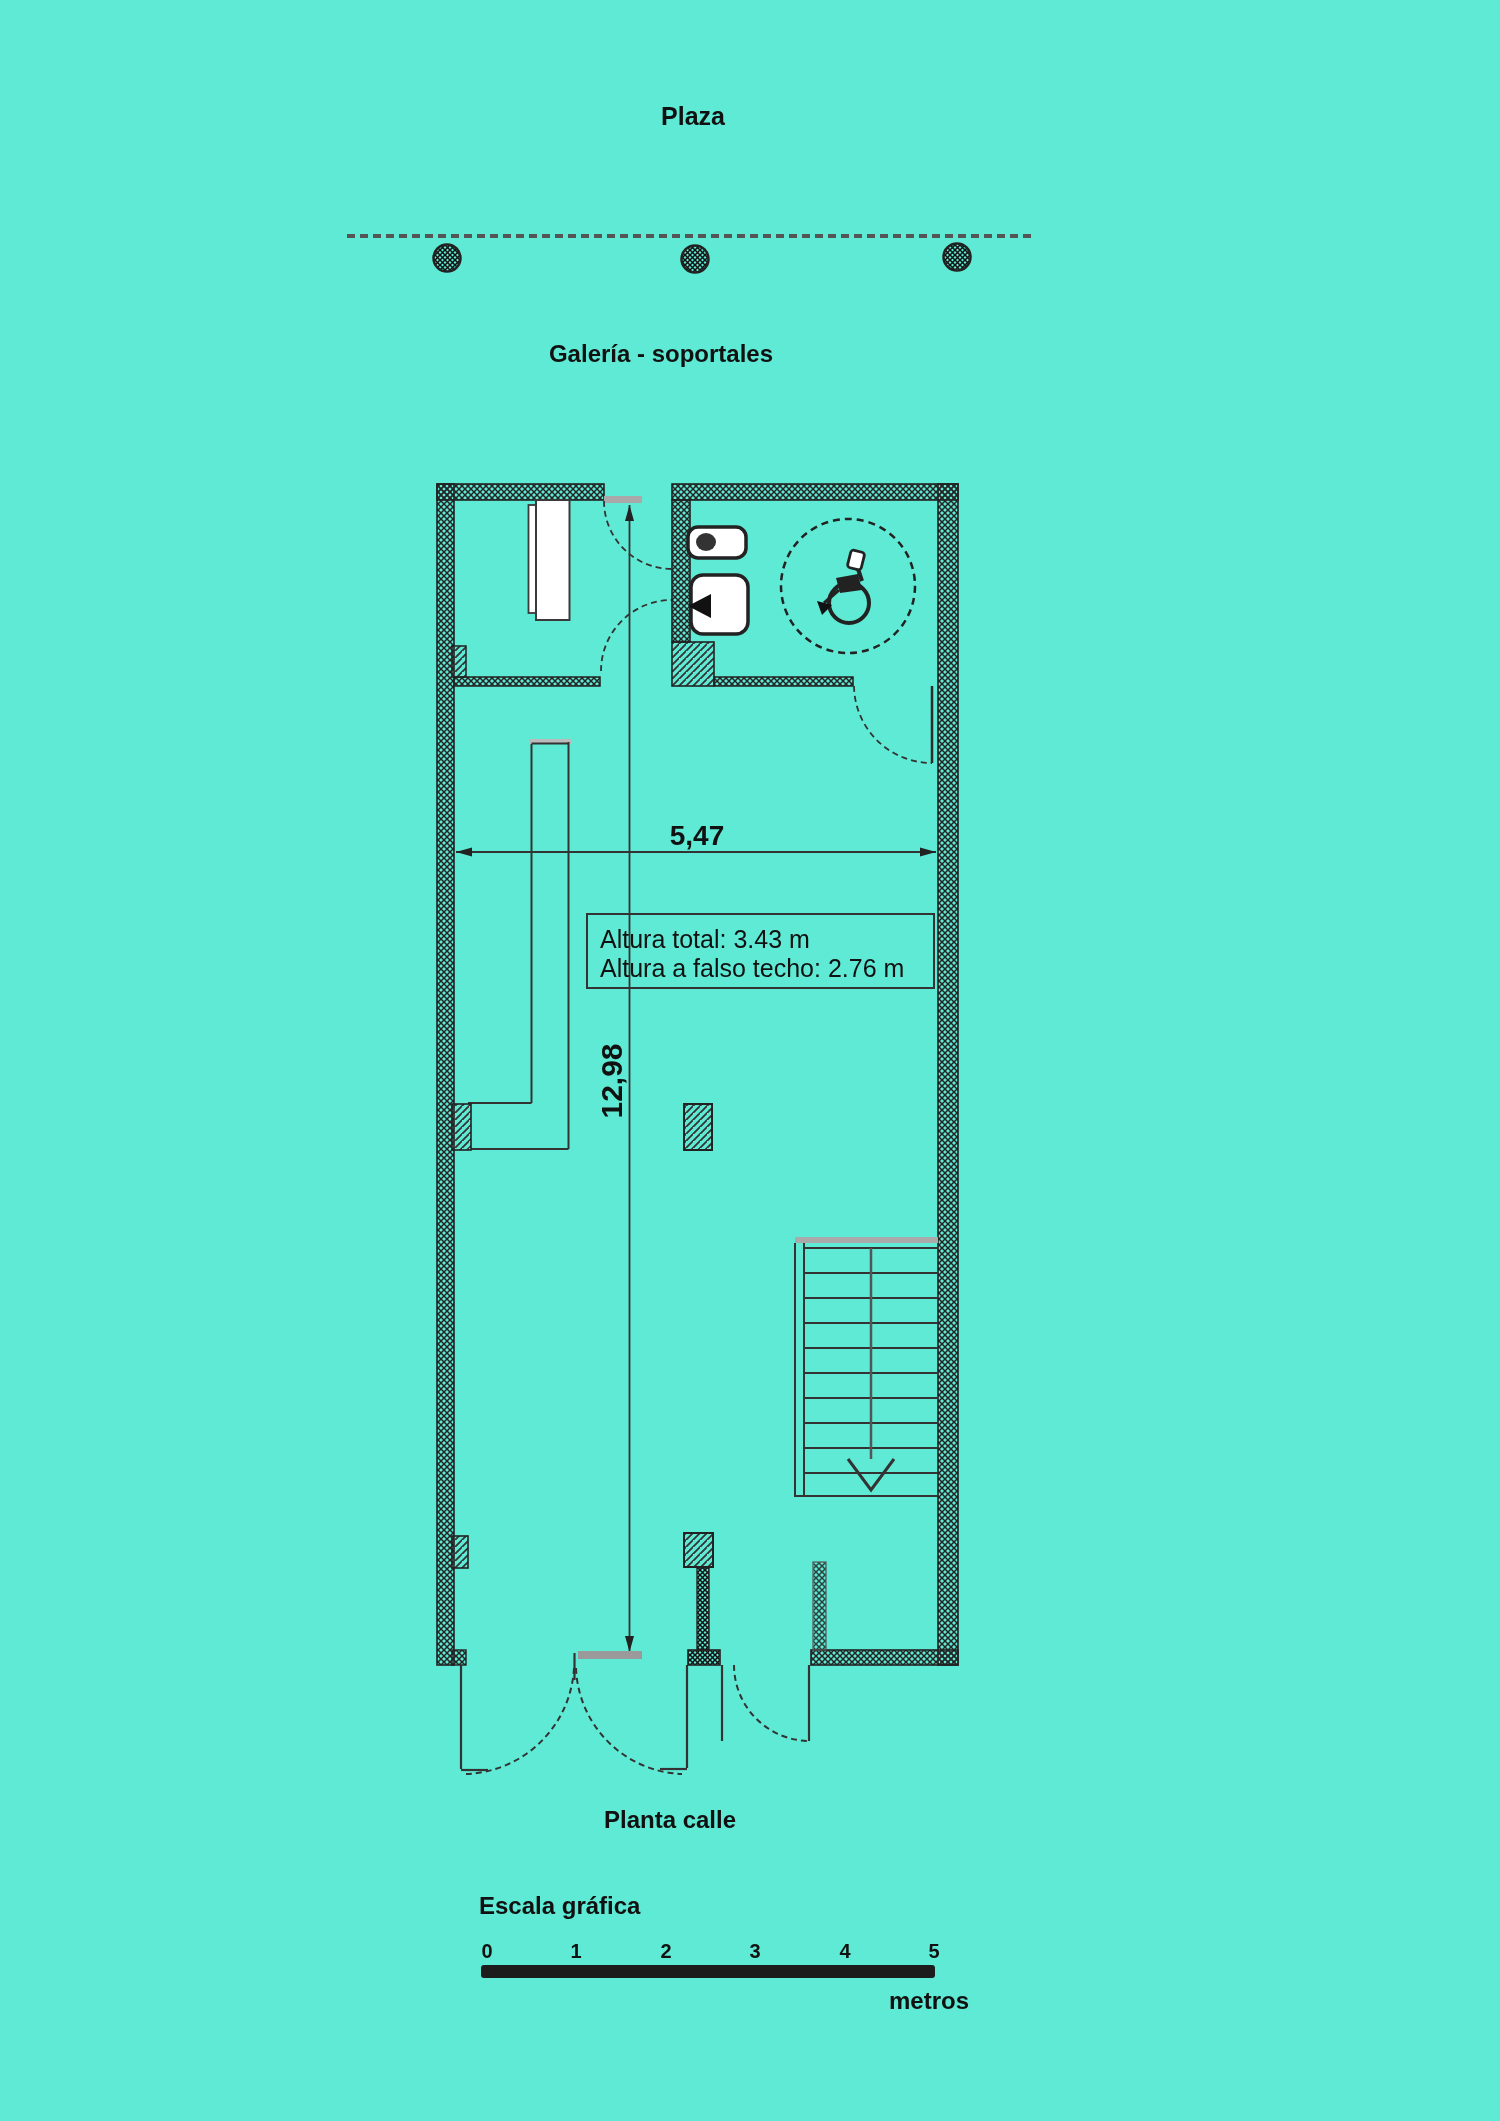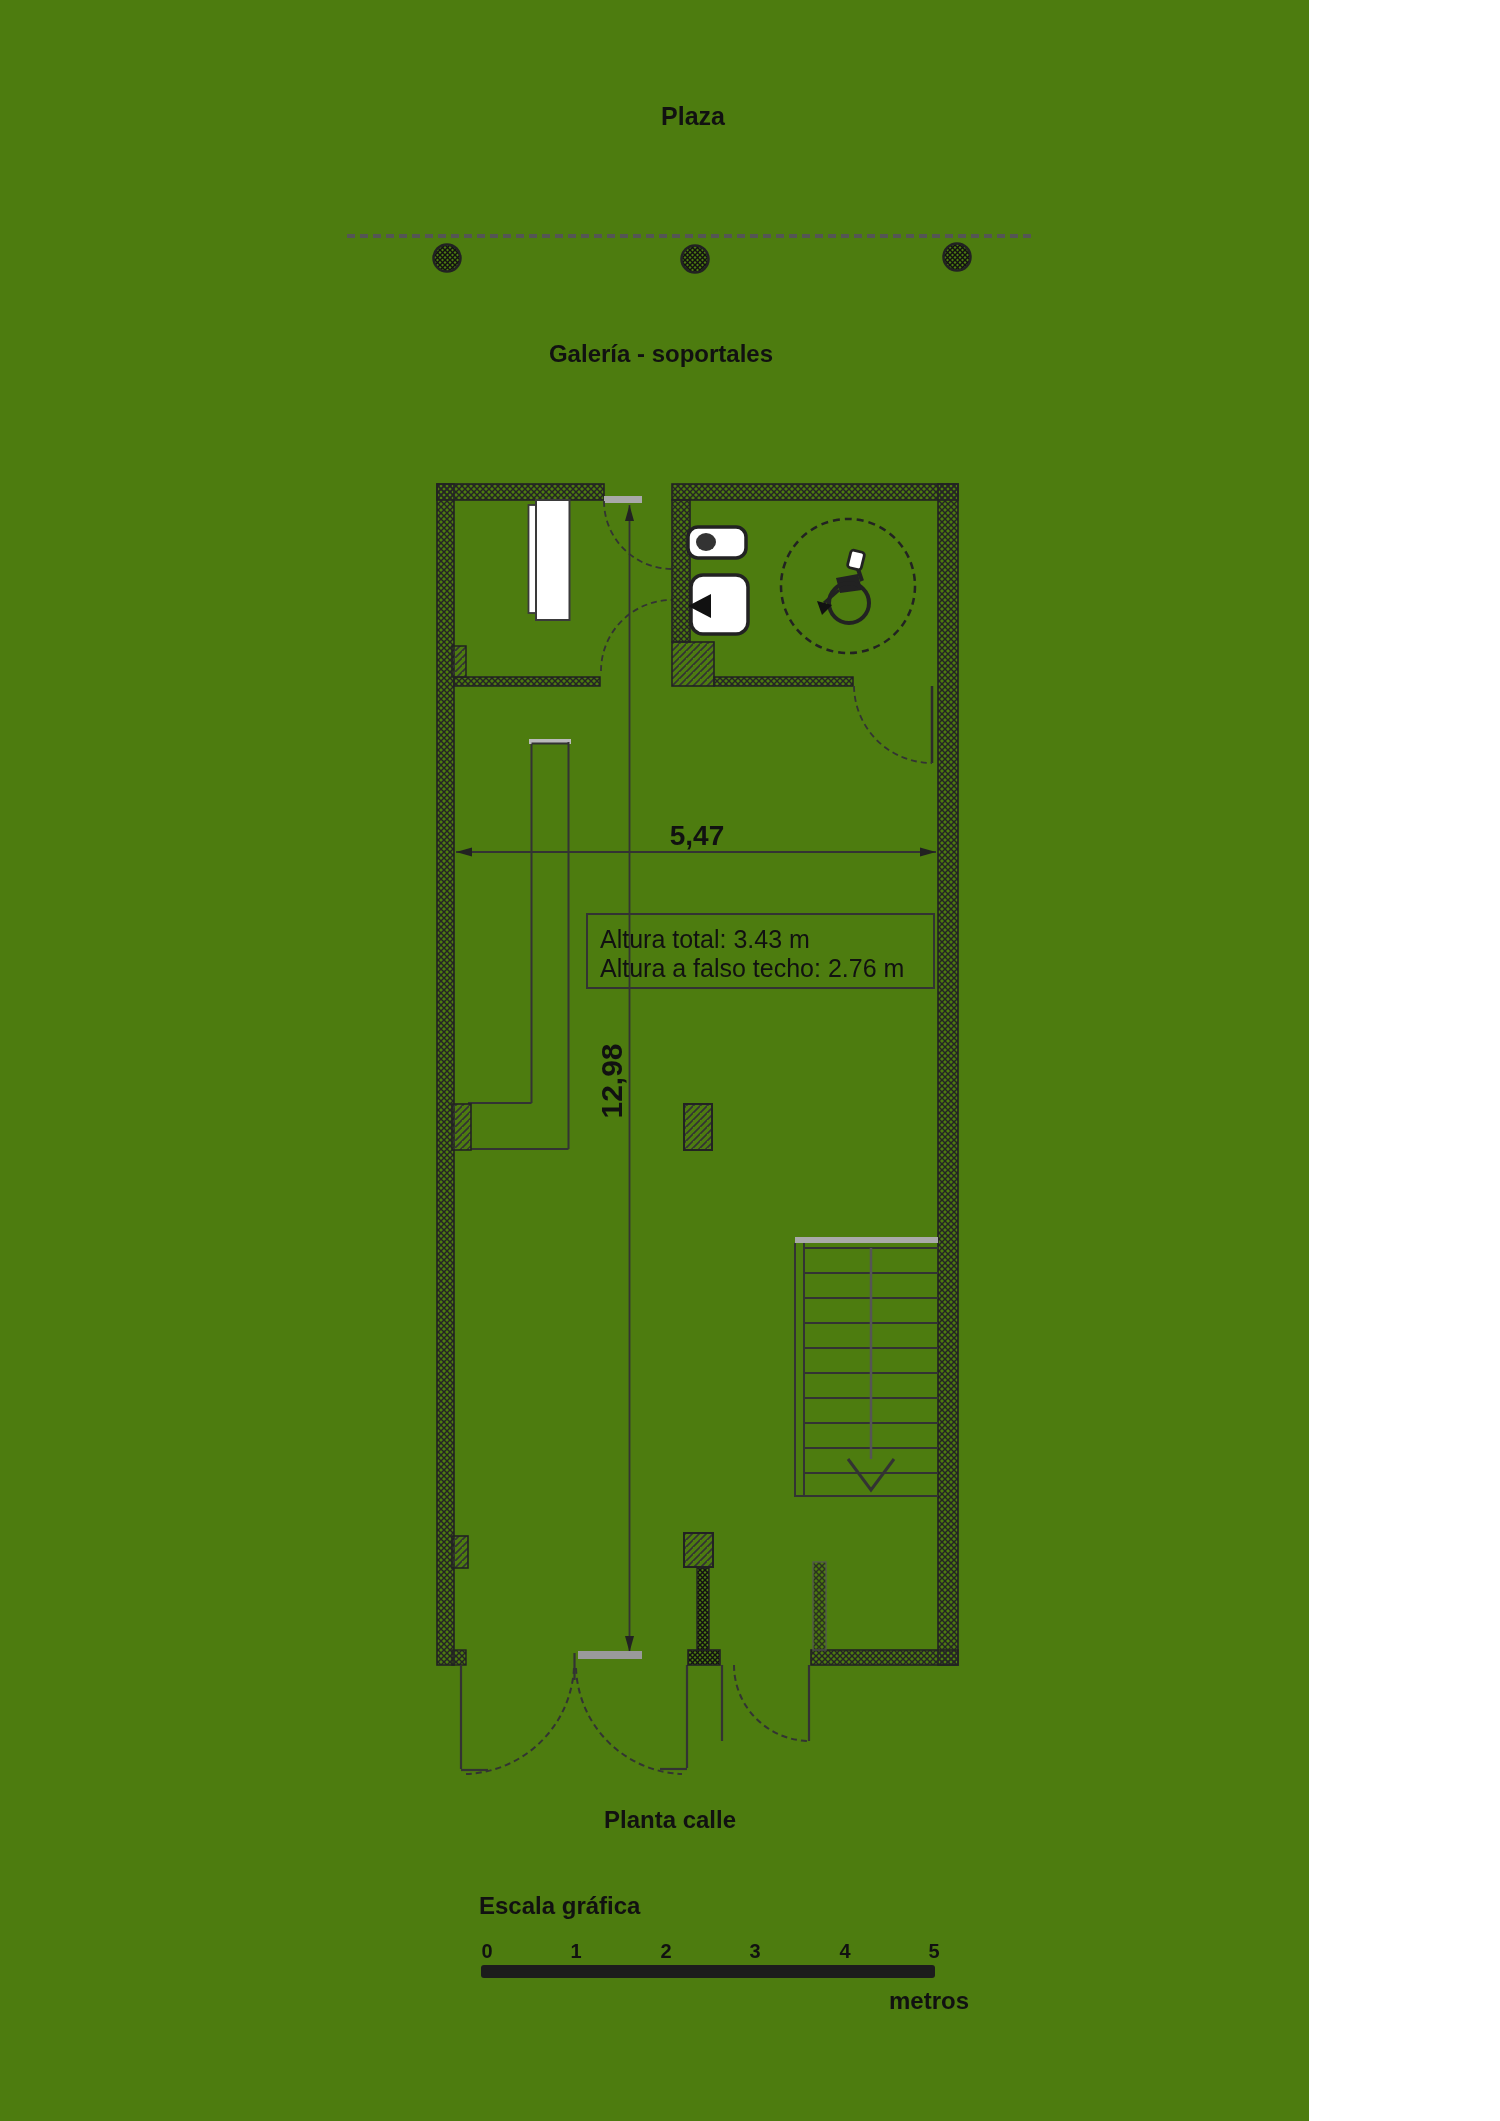--- a/index.html
+++ b/index.html
@@ -1,16 +1,16 @@
 <!DOCTYPE html>
 <html><head>
 <meta charset="utf-8">
 <style>
   html,body{margin:0;padding:0;background:#ffffff;}
-  .page{position:relative;width:1309px;height:2121px;background:#4d7c0f;overflow:hidden;
+  .page{position:relative;width:1500px;height:2121px;background:#5eead4;overflow:hidden;
         font-family:"Liberation Sans", sans-serif;}
   svg{position:absolute;left:0;top:0;}
   text{font-family:"Liberation Sans", sans-serif;fill:#111;}
 </style>
 </head>
 <body>
 <div class="page">
 <svg width="1500" height="2121" viewBox="0 0 1500 2121">
 <defs>
   <pattern id="xh" width="6" height="6" patternUnits="userSpaceOnUse">

